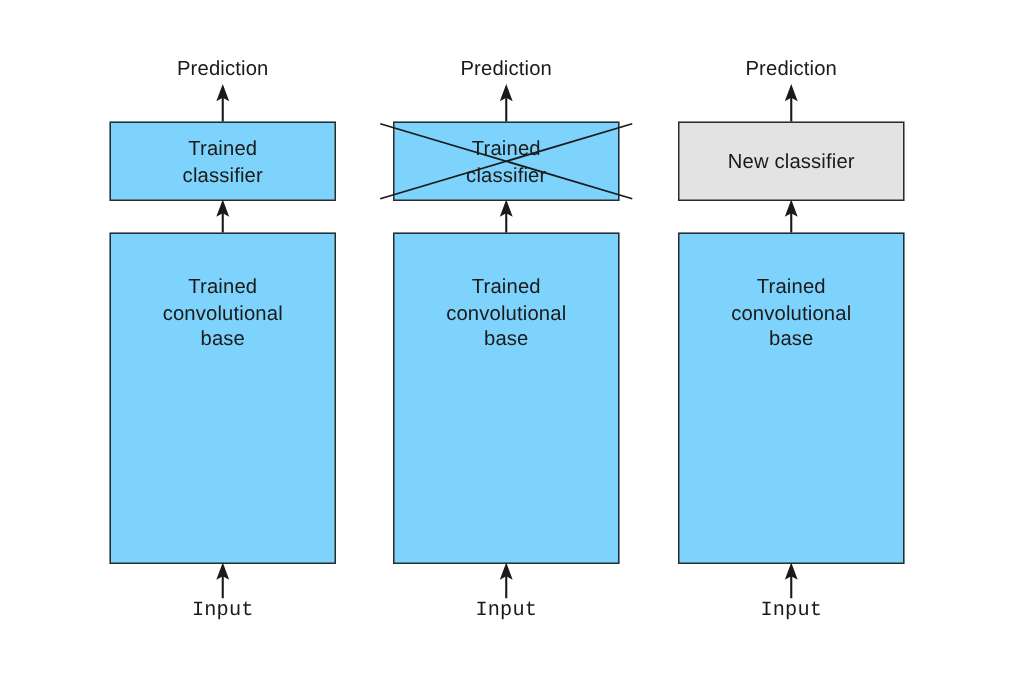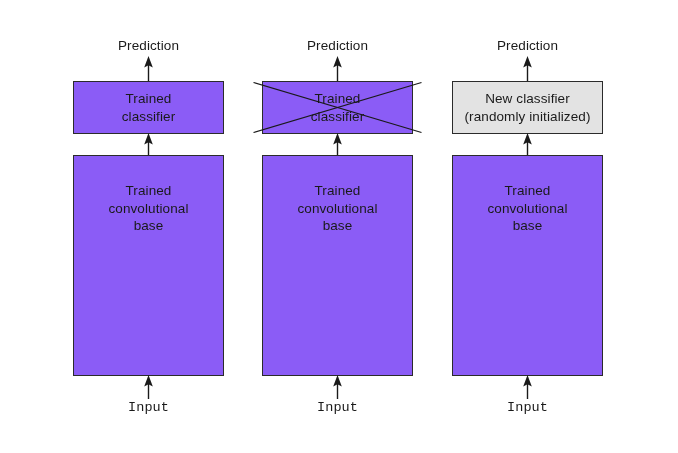--- a/index.html
+++ b/index.html
@@ -48,21 +48,21 @@
   .label-prediction { top: 38px; }
   .label-input      { top: 400px; font-family: Liberation Mono, monospace; }
 
   
   .box {
     position: absolute;
     left: 0;
     width: 151px;
     box-sizing: border-box;
     border: 1px solid #2b2b2b;
-    background: #8b5cf6;
+    background: #7dd3fc;
     font-size: 13.5px;
     line-height: 17.5px;
     text-align: center;
     letter-spacing: 0.1px;
   }
   .box-classifier {
     top: 81px;
     height: 53px;
     display: flex;
     align-items: center;
@@ -179,21 +179,20 @@
     <div class="edge-label label-prediction">Prediction</div>
 
     <svg class="arrow arrow-to-prediction" viewBox="0 0 151 27">
       <line x1="75.5" y1="27" x2="75.5" y2="8" stroke="#1a1a1a" stroke-width="1.4"></line>
       <polygon points="75.5,1 71.2,12.5 75.5,10.2 79.8,12.5" fill="#1a1a1a"></polygon>
     </svg>
 
     <div class="box box-classifier box-shaded">
       <span>
         <span class="box-text">New classifier</span>
-        <span class="box-text">(randomly initialized)</span>
       </span>
     </div>
 
     <svg class="arrow arrow-between" viewBox="0 0 151 24">
       <line x1="75.5" y1="24" x2="75.5" y2="8" stroke="#1a1a1a" stroke-width="1.4"></line>
       <polygon points="75.5,1 71.2,12.5 75.5,10.2 79.8,12.5" fill="#1a1a1a"></polygon>
     </svg>
 
     <div class="box box-base">
       <span class="box-text">Trained</span>

